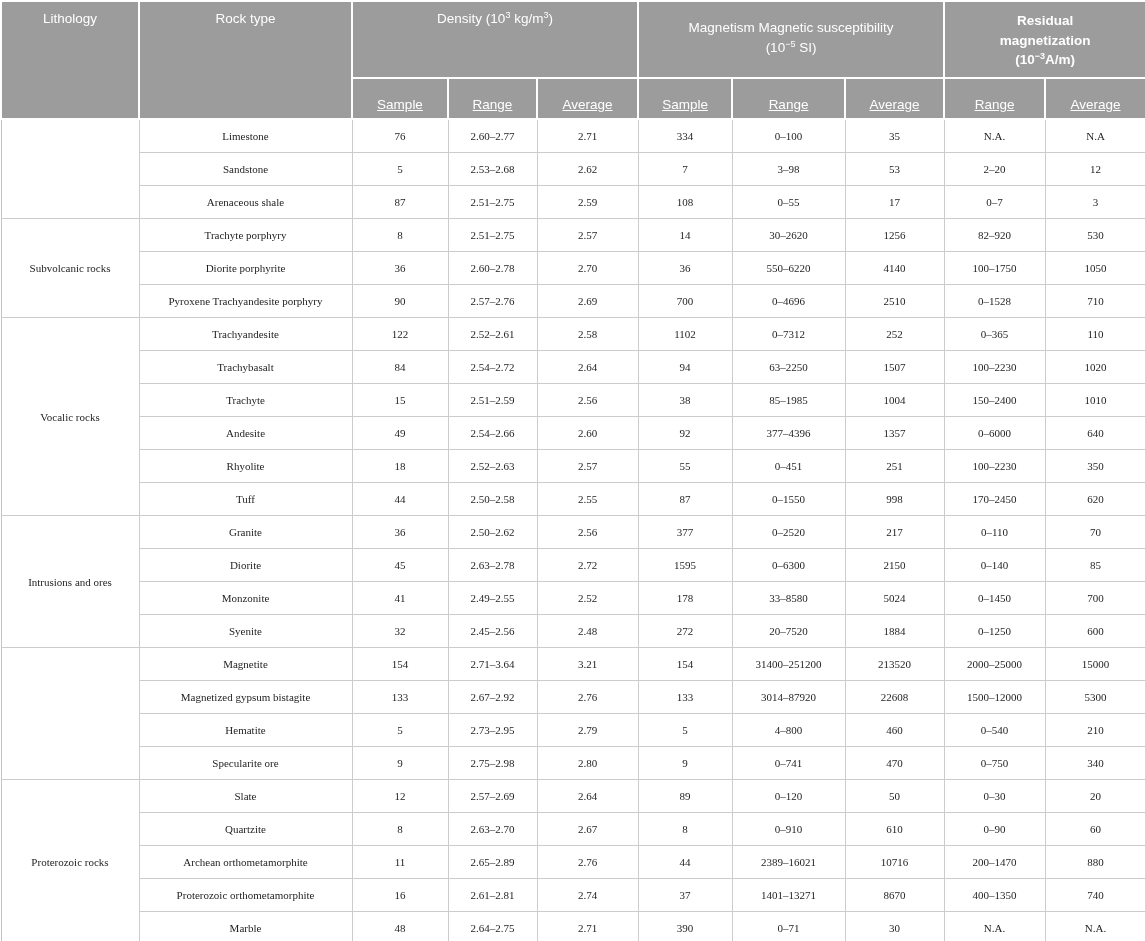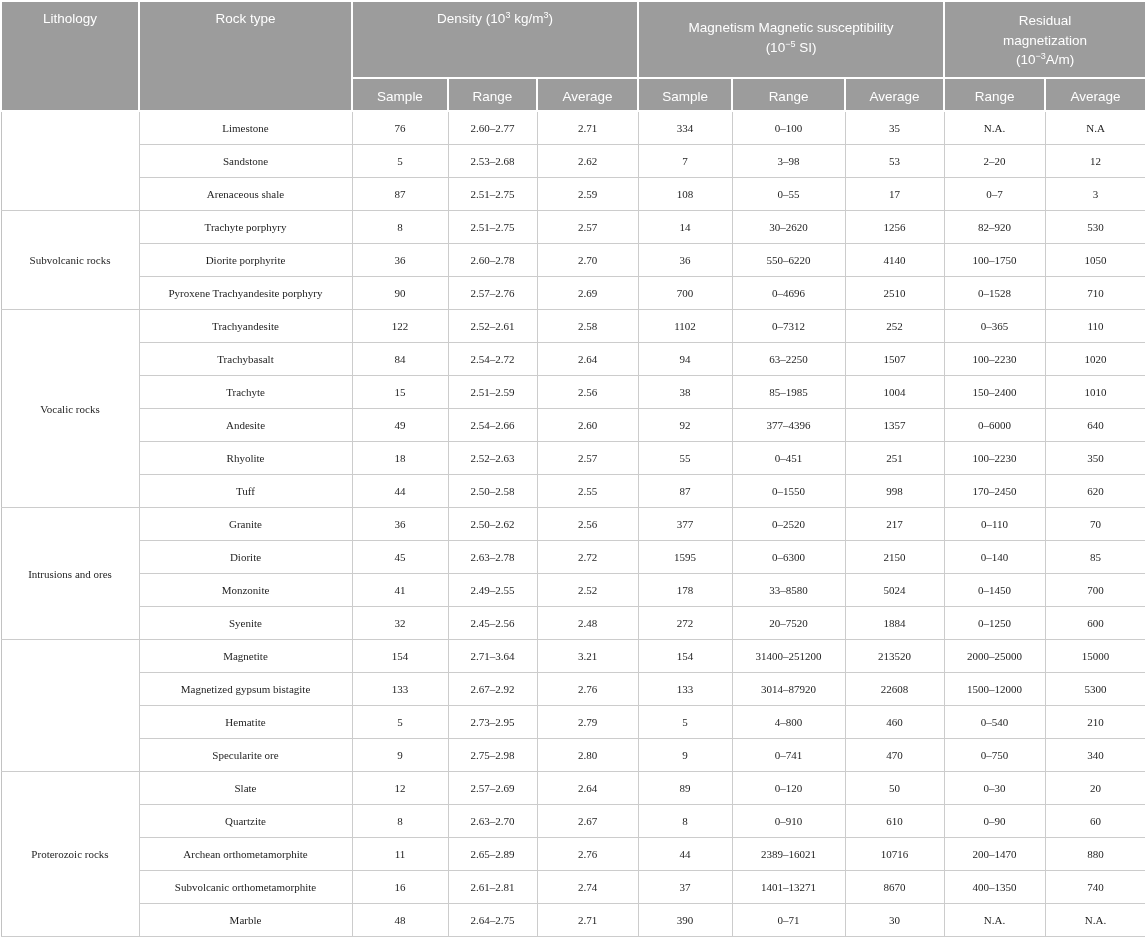--- a/index.html
+++ b/index.html
@@ -31,29 +31,30 @@
     text-align: center;
     vertical-align: top;
     padding: 0;
   }
   thead tr.top-row th {
     height: 66px;
     padding-top: 9px;
   }
   thead tr.sub-row th {
     height: 27px;
-    padding-top: 4px;
+    padding-top: 12px;
     vertical-align: middle;
+    text-decoration: underline;
   }
   thead th sup {
     font-size: 9px;
     line-height: 0;
   }
   .hdr-wrap-mag   { max-width: 212px; margin: 7px auto; line-height: 1.45; }
-  .hdr-wrap-res   { max-width: 122px; margin: 0 auto; line-height: 1.45; }
+  .hdr-wrap-res   { max-width: 122px; margin: 0 auto; line-height: 1.45; font-weight: bold; }
   
   tbody td {
     background: #ffffff;
     font-family: "Liberation Serif", "DejaVu Serif", serif;
     font-size: 11px;
     color: #1f1f1f;
     text-align: center;
     vertical-align: middle;
     border: 1px solid #cccccc;
     height: 32px;
@@ -362,21 +363,21 @@
           <td>11</td>
           <td>2.65–2.89</td>
           <td>2.76</td>
           <td>44</td>
           <td>2389–16021</td>
           <td>10716</td>
           <td>200–1470</td>
           <td>880</td>
         </tr>
         <tr>
-          <td>Subvolcanic orthometamorphite</td>
+          <td>Proterozoic orthometamorphite</td>
           <td>16</td>
           <td>2.61–2.81</td>
           <td>2.74</td>
           <td>37</td>
           <td>1401–13271</td>
           <td>8670</td>
           <td>400–1350</td>
           <td>740</td>
         </tr>
         <tr>

